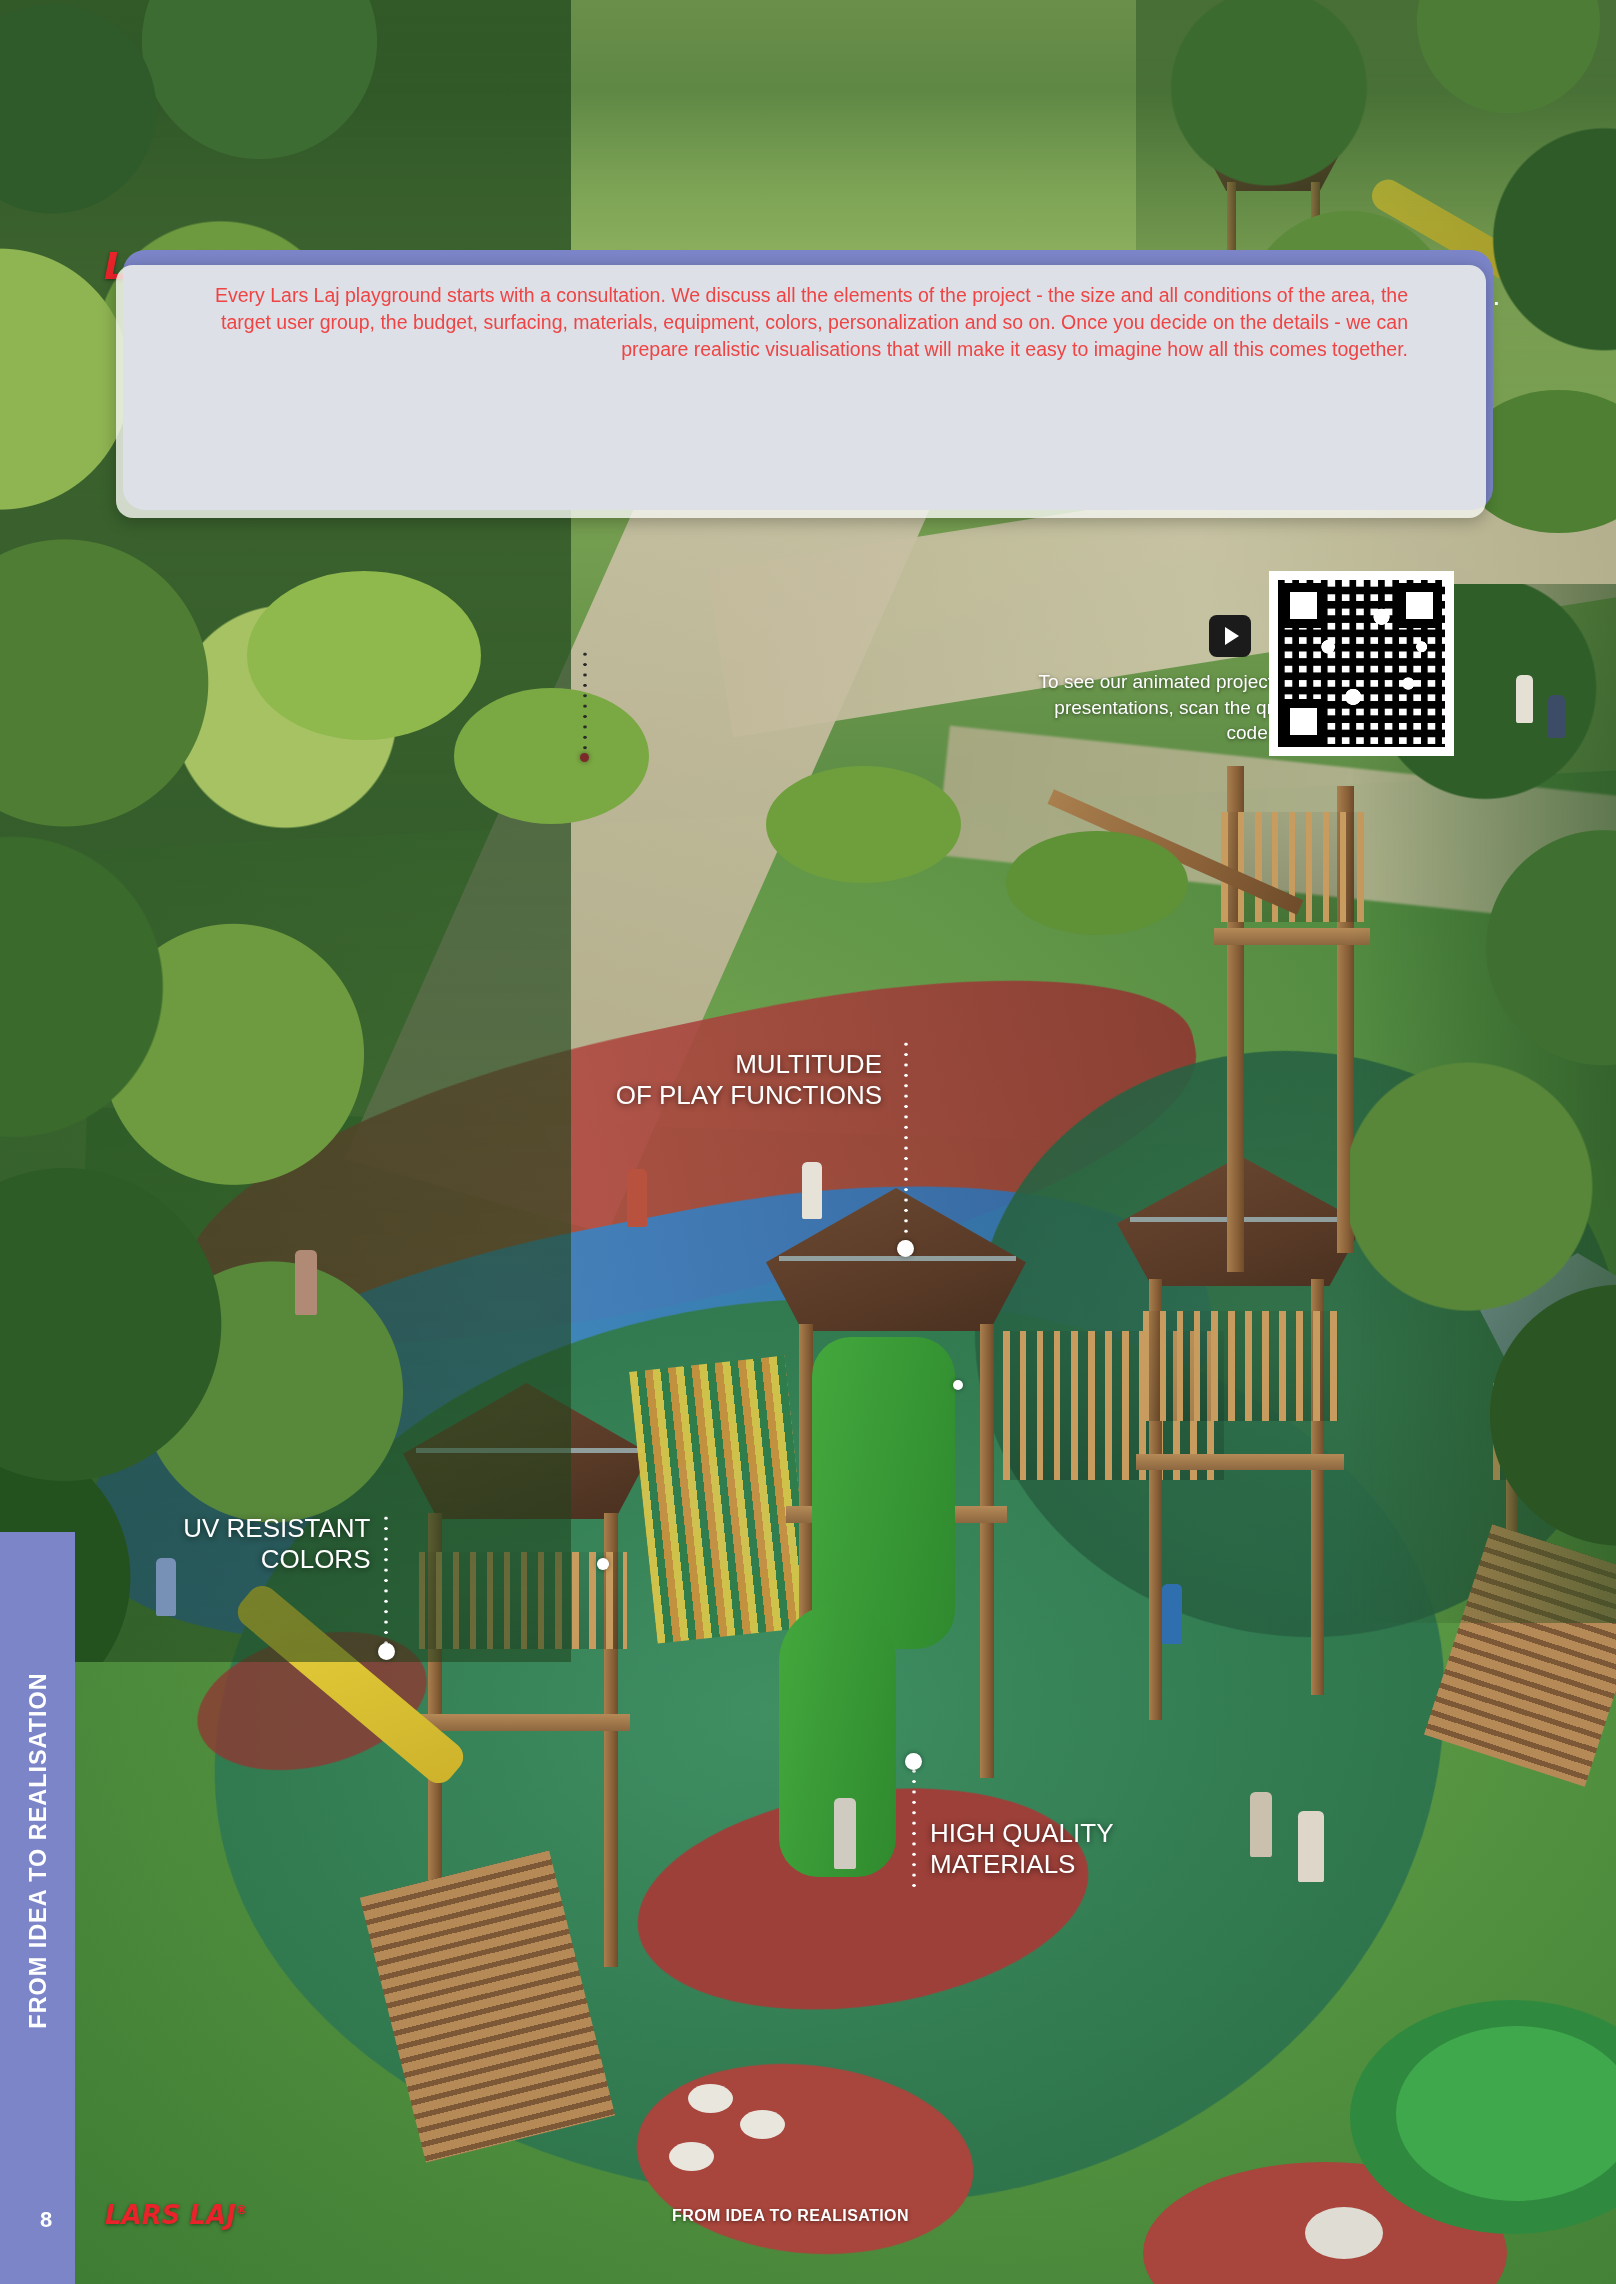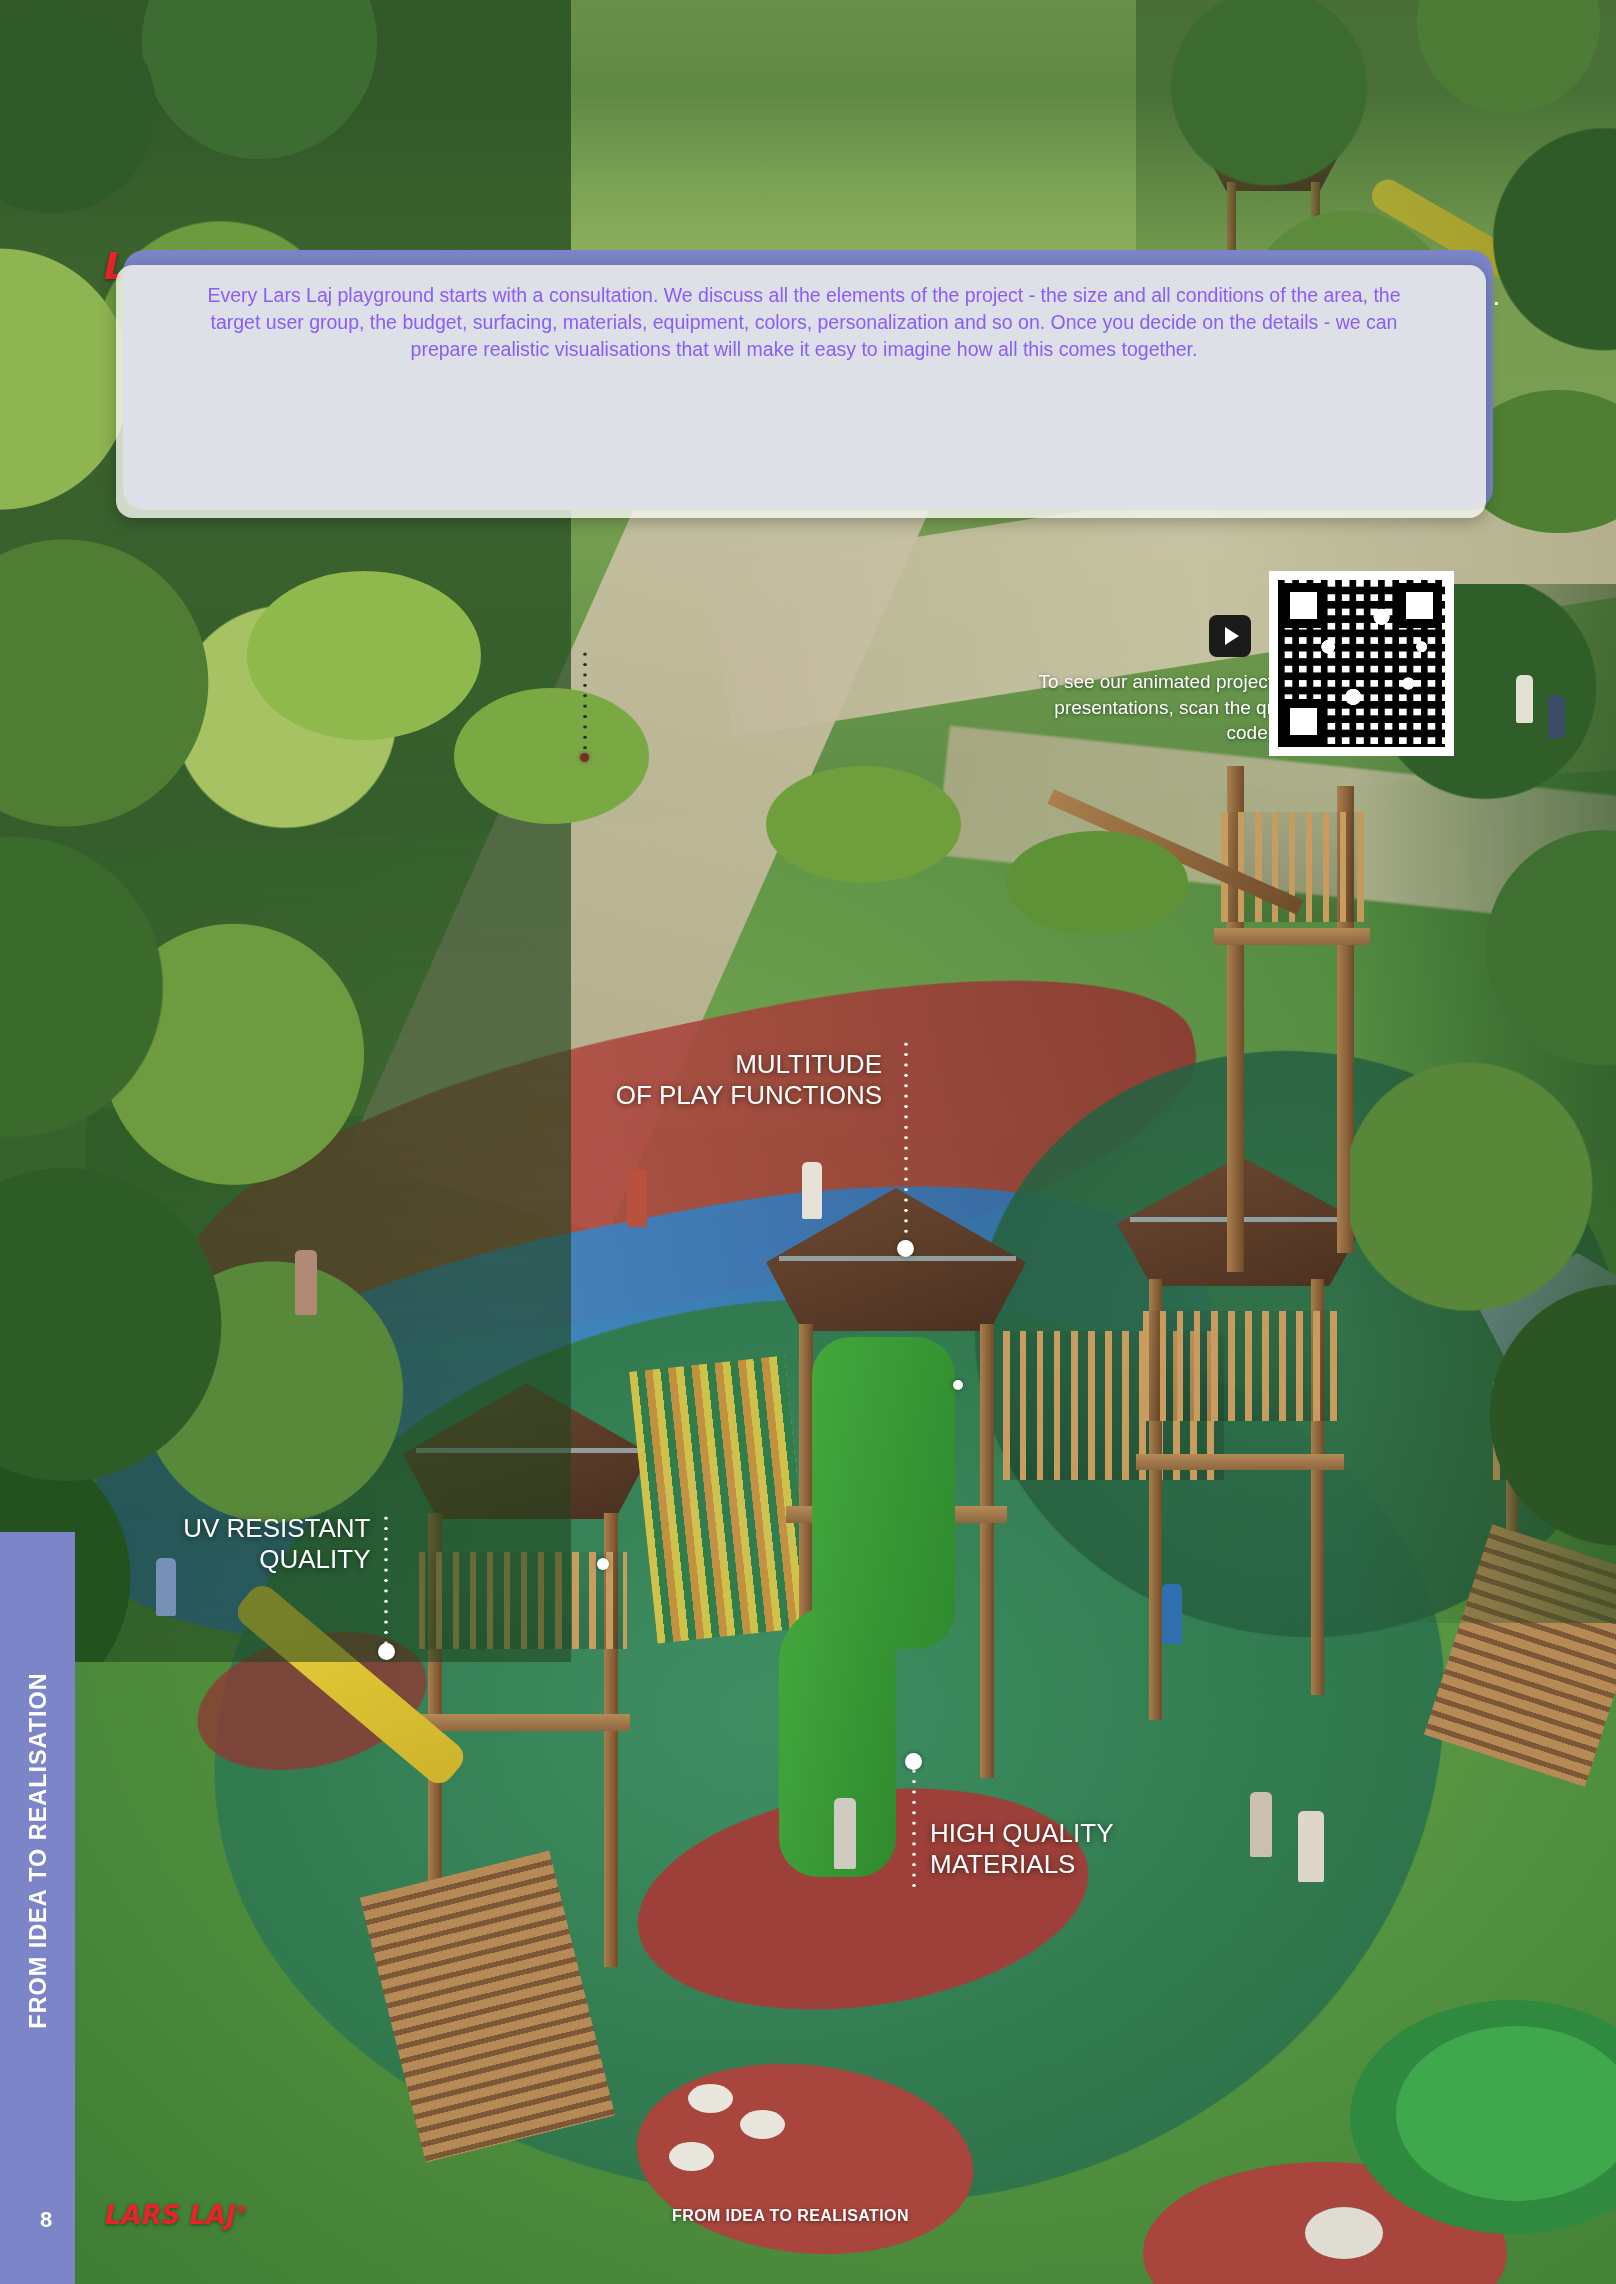--- a/index.html
+++ b/index.html
@@ -257,22 +257,22 @@
     text-align:center;
     margin-top:25px;
     font-size:27px;
     font-weight:bold;
     color:#1b1b1b;
   }
   .card-body {
     margin:17px 78px 0 84px;
     font-size:19.5px;
     line-height:1.38;
-    color:#8b5cf6;
-    text-align:center;
+    color:#ef4444;
+    text-align:right;
   }
 
   
   .qr-white {
     position:absolute; left:1269px; top:571px;
     width:185px; height:185px;
     background:#ffffff;
     padding:9px;
   }
   .qr-grid {
@@ -497,21 +497,21 @@
 
 <div class="dotline-v dark" style="left:583px; top:649px; height:104px;"></div>
 <div class="dot-end dark" style="left:580px; top:753px;"></div>
 
 <div class="callout-label right" style="left:454px; top:1049px; width:428px;">MULTITUDE
 OF PLAY FUNCTIONS</div>
 <div class="dotline-v" style="left:904px; top:1039px; height:208px;"></div>
 <div class="dot-end" style="left:897px; top:1240px;"></div>
 
 <div class="callout-label right" style="left:19.5px; top:1513px; width:351px;">UV RESISTANT
-QUALITY</div>
+COLORS</div>
 <div class="dotline-v" style="left:384px; top:1513px; height:136px;"></div>
 <div class="dot-end" style="left:378px; top:1643px;"></div>
 
 <div class="callout-label" style="left:930px; top:1818px; width:416px;">HIGH QUALITY
 MATERIALS</div>
 <div class="dotline-v" style="left:912px; top:1766px; height:123px;"></div>
 <div class="dot-end" style="left:905px; top:1753px;"></div>
 
 <div class="dot-end" style="left:597px; top:1558px; width:11.7px; height:11.7px;"></div>
 <div class="dot-end" style="left:953px; top:1380px; width:10.4px; height:10.4px;"></div>

